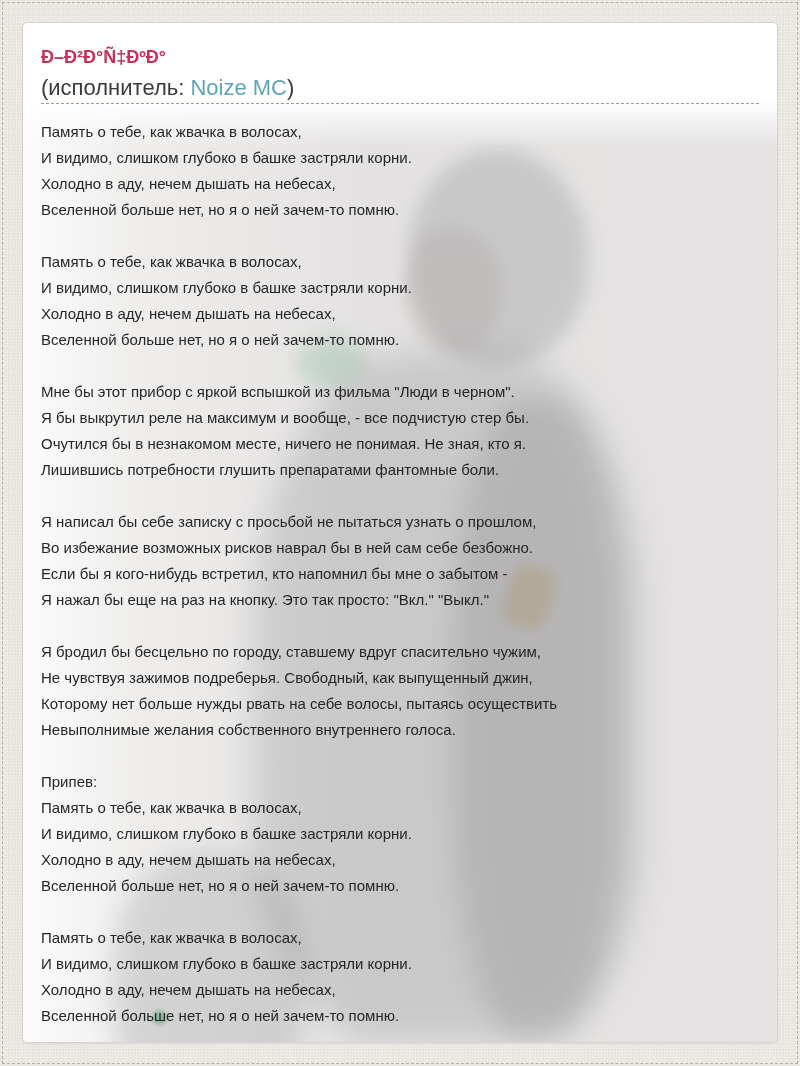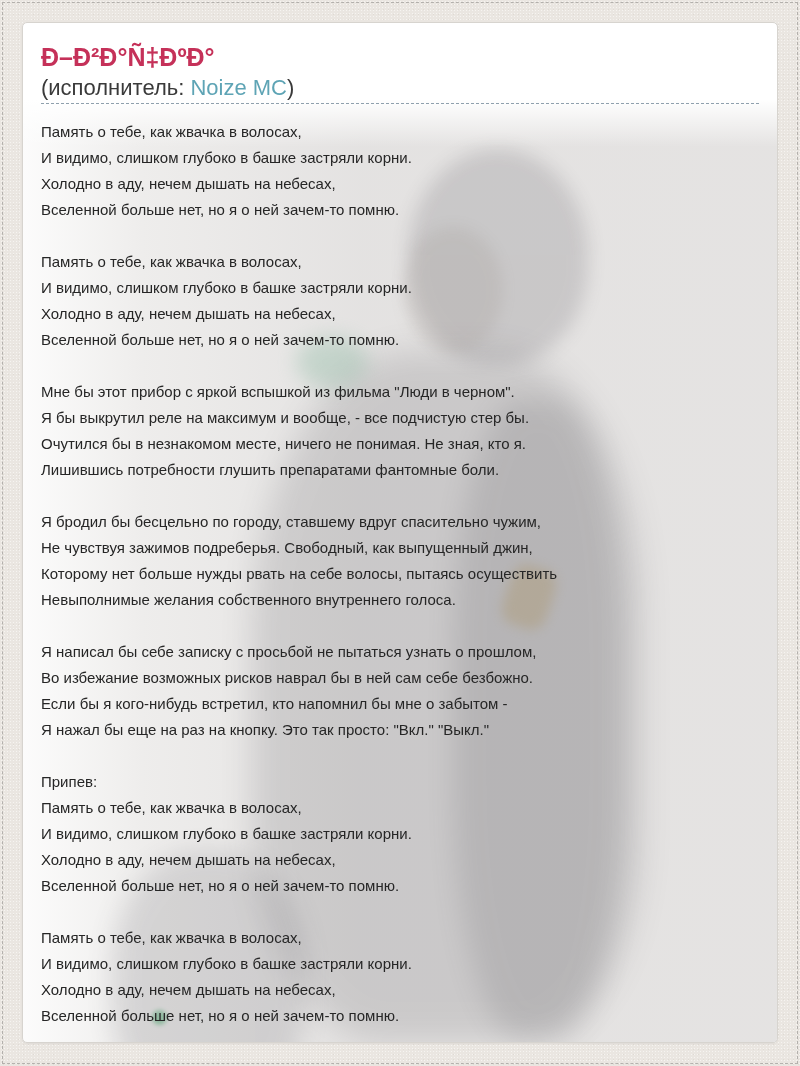--- a/index.html
+++ b/index.html
@@ -53,21 +53,21 @@
   .s-headstock{left:483px;top:467px;width:46px;height:62px;border-radius:30%;
     background:#a98b4f;opacity:.28;filter:blur(6px);transform:rotate(18deg);}
   .s-mic-glow{left:273px;top:237px;width:72px;height:52px;border-radius:50%;
     background:#79b094;opacity:.30;filter:blur(10px);}
   .s-strap-dot{left:129px;top:911px;width:15px;height:15px;border-radius:50%;
     background:#3f9c63;opacity:.45;filter:blur(2px);}
 
   .content{position:relative;z-index:2;}
   .header{margin:0 18px;padding-bottom:5px;border-bottom:1px dashed #8fa0ad;}
   h1.song-title{
-    margin:22px 0 8px 0;font-size:25px;line-height:25px;font-weight:bold;
+    margin:22px 0 8px 0;font-size:18px;line-height:25px;font-weight:bold;
     color:var(--title-accent,#c53159);letter-spacing:0;
   }
   .artist-line{margin-top:5px;font-size:22px;line-height:20px;color:#3a3a3a;}
   .artist-line a{color:var(--artist-link-color,#5ea4b5);text-decoration:none;cursor:pointer;}
   .lyrics{margin:15px 18px 0 18px;font-size:15px;line-height:26px;color:#262626;}
   .stanza{margin:0;}
   .stanza + .stanza{margin-top:26px;}
 </style>
 </head>
 <body>
@@ -92,19 +92,19 @@
       <h1 class="song-title">Ð–Ð²Ð°Ñ‡ÐºÐ°</h1>
       <div class="artist-line">
         <span>(исполнитель: </span><a>Noize MC</a><span>)</span>
       </div>
     </div>
 
     <div class="lyrics">
         <p class="stanza">Память о тебе, как жвачка в волосах,<br>И видимо, слишком глубоко в башке застряли корни.<br>Холодно в аду, нечем дышать на небесах,<br>Вселенной больше нет, но я о ней зачем-то помню.</p>
         <p class="stanza">Память о тебе, как жвачка в волосах,<br>И видимо, слишком глубоко в башке застряли корни.<br>Холодно в аду, нечем дышать на небесах,<br>Вселенной больше нет, но я о ней зачем-то помню.</p>
         <p class="stanza">Мне бы этот прибор с яркой вспышкой из фильма "Люди в черном".<br>Я бы выкрутил реле на максимум и вообще, - все подчистую стер бы.<br>Очутился бы в незнакомом месте, ничего не понимая. Не зная, кто я.<br>Лишившись потребности глушить препаратами фантомные боли.</p>
+        <p class="stanza">Я написал бы себе записку с просьбой не пытаться узнать о прошлом,<br>Во избежание возможных рисков наврал бы в ней сам себе безбожно.<br>Если бы я кого-нибудь встретил, кто напомнил бы мне о забытом -<br>Я нажал бы еще на раз на кнопку. Это так просто: "Вкл." "Выкл."</p>
         <p class="stanza">Я бродил бы бесцельно по городу, ставшему вдруг спасительно чужим,<br>Не чувствуя зажимов подреберья. Свободный, как выпущенный джин,<br>Которому нет больше нужды рвать на себе волосы, пытаясь осуществить<br>Невыполнимые желания собственного внутреннего голоса.</p>
-        <p class="stanza">Я написал бы себе записку с просьбой не пытаться узнать о прошлом,<br>Во избежание возможных рисков наврал бы в ней сам себе безбожно.<br>Если бы я кого-нибудь встретил, кто напомнил бы мне о забытом -<br>Я нажал бы еще на раз на кнопку. Это так просто: "Вкл." "Выкл."</p>
         <p class="stanza">Припев:<br>Память о тебе, как жвачка в волосах,<br>И видимо, слишком глубоко в башке застряли корни.<br>Холодно в аду, нечем дышать на небесах,<br>Вселенной больше нет, но я о ней зачем-то помню.</p>
         <p class="stanza">Память о тебе, как жвачка в волосах,<br>И видимо, слишком глубоко в башке застряли корни.<br>Холодно в аду, нечем дышать на небесах,<br>Вселенной больше нет, но я о ней зачем-то помню.</p>
       </div>
   </div>
 </div>
 
 </body></html>

